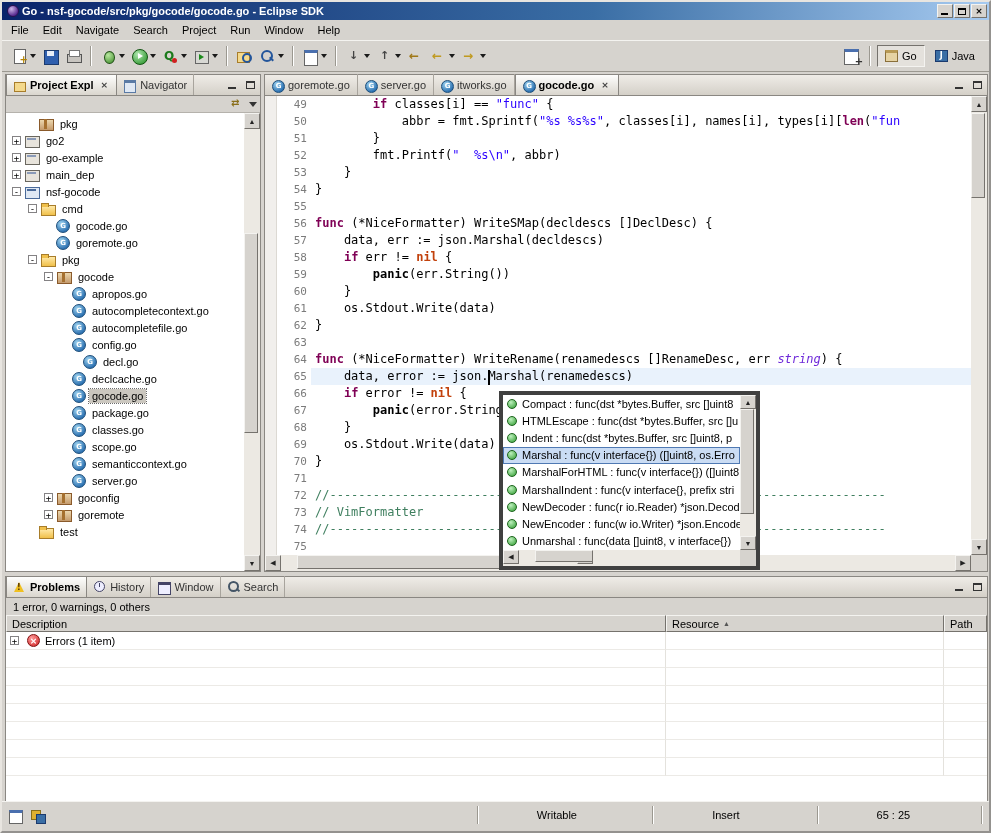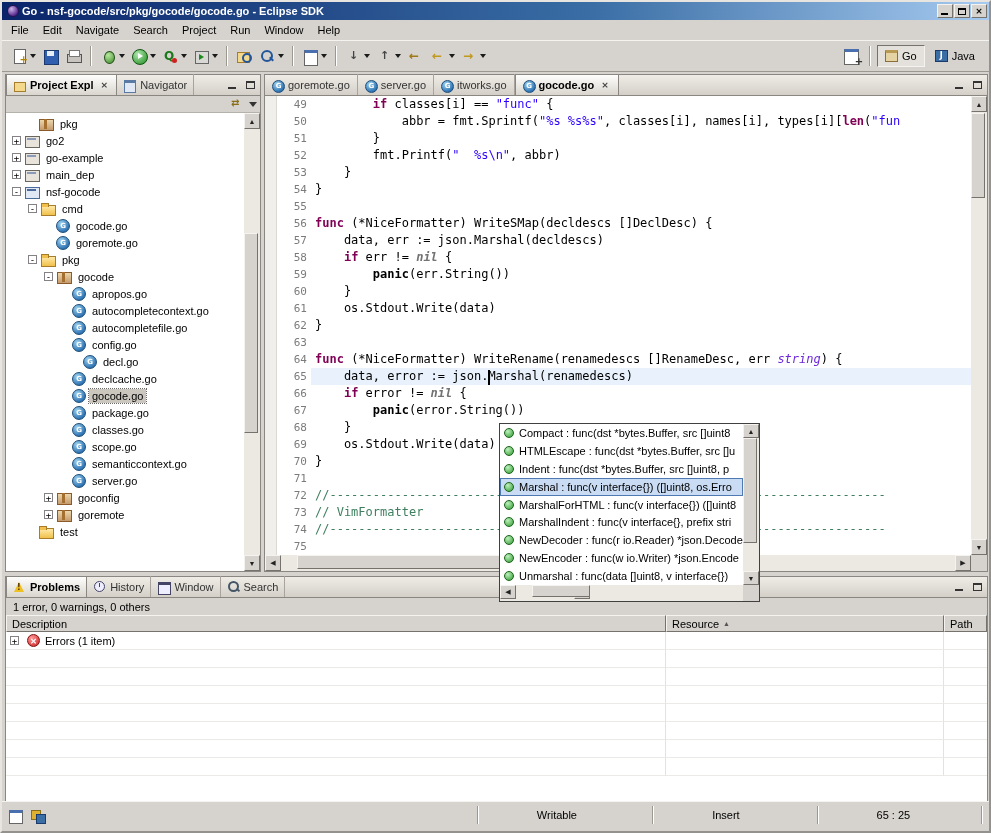--- a/index.html
+++ b/index.html
@@ -131,21 +131,21 @@
   .codewrap{position:absolute;left:0;top:21px;right:16px;height:459px;background:#fff;overflow:hidden;}
   .ruler{position:absolute;left:0;top:0;bottom:0;width:12px;background:#f1efec;border-right:1px solid #dcd9d3;}
   .cl{position:relative;height:17px;white-space:pre;font:12px/17px "DejaVu Sans Mono",monospace;padding-left:50px;overflow:hidden;}
   .cl.cur::before{content:"";position:absolute;left:46px;right:0;top:0;bottom:0;background:#e9f2fc;}
   .ln{position:absolute;left:12px;top:0;width:30px;text-align:right;color:#7b7b7b;font:11px/17px "DejaVu Sans Mono",monospace;}
   .lc{position:relative;}
   .tk-k{color:#7f0055;font-weight:bold;}
   .tk-s{color:#2a00ff;}
   .tk-c{color:#3f7f5f;}
   .tk-b{font-weight:bold;}
-  .tk-i{color:#737373;font-weight:bold;font-style:italic;}
+  .tk-i{color:#c2410c;font-weight:bold;}
   .tk-y{color:#6d28d9;font-style:italic;}
   .caret{position:absolute;left:223px;top:274px;width:2px;height:15px;background:#000;}
   .edvsb{right:0;top:21px;height:459px;}
   .edvsb .up{position:absolute;top:0;left:0;}
   .edvsb .dn{position:absolute;bottom:0;left:0;}
   .edvsb .th{left:0;top:17px;width:14px;height:85px;}
   .treesb .th{left:0;top:120px;width:14px;height:200px;}
   .edhsb{left:0;right:16px;top:480px;}
   .edhsb .th{left:16px;top:0;width:345px;height:14px;position:relative;}
   .hsb .rt{margin-left:auto;}
@@ -178,21 +178,21 @@
   .fv2::before{content:"";position:absolute;left:2px;top:3px;width:8px;height:8px;background:#e0b030;border:1px solid #8a6f1a;}
   .fv2::after{content:"";position:absolute;left:7px;top:7px;width:8px;height:8px;background:#3a6ea5;border:1px solid #1b3a6e;}
   .sspacer{width:430px;}
   .groove{width:2px;height:18px;border-left:1px solid #9b9890;border-right:1px solid #fff;margin:0 2px;}
   .scell{height:18px;display:flex;align-items:center;padding:0 8px;white-space:nowrap;}
   .scell-w{width:90px;}
   .scell-i{width:76px;text-align:center;}
   .scell-p{width:76px;}
 
   
-  .popup{position:absolute;left:497px;top:389px;width:261px;height:179px;background:#fff;border:1px solid #404040;z-index:50;margin-top:32px;}
+  .popup{position:absolute;left:497px;top:389px;width:261px;height:179px;background:#fff;border:4px solid #404040;z-index:50;}
   .plist{position:absolute;left:0;top:0;right:16px;bottom:16px;display:flex;flex-direction:column;overflow:hidden;}
   .pi{flex:1;display:flex;align-items:center;white-space:nowrap;overflow:hidden;font-size:11px;}
   .pi.sel{background:#cadcf4;box-shadow:inset 0 0 0 1px #4f79b3;}
   .pic{width:10px;height:10px;border-radius:50%;background:radial-gradient(circle at 35% 30%,#bdf0bd,#2f9b2f);border:1px solid #1c641c;margin:0 5px 0 4px;flex:none;}
   .pilabel{overflow:hidden;}
   .pvsb{position:absolute;right:0;top:0;width:16px;bottom:16px;background:#ece9e3;}
   .pvsb .up{position:absolute;top:0;left:0;width:16px;height:14px;}
   .pvsb .dn{position:absolute;bottom:0;left:0;width:16px;height:14px;}
   .pvsb .th{left:0;top:14px;width:14px;height:105px;}
   .phsb{position:absolute;left:0;bottom:0;right:16px;height:16px;background:#ece9e3;display:flex;}

